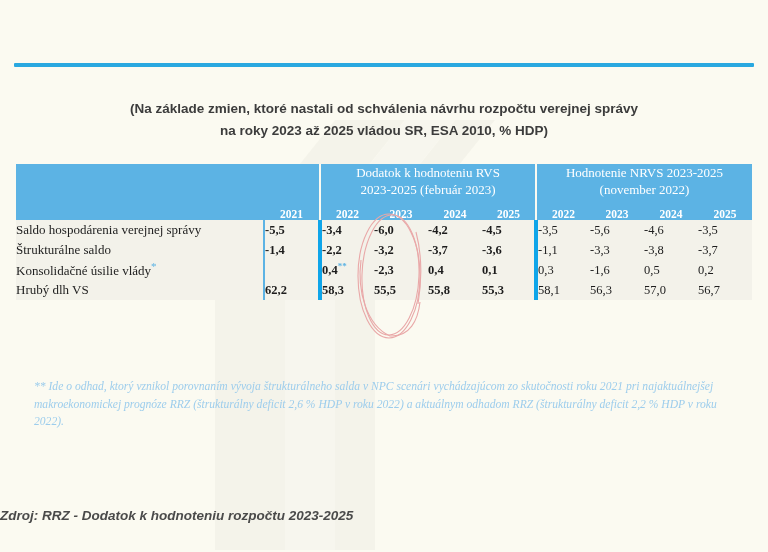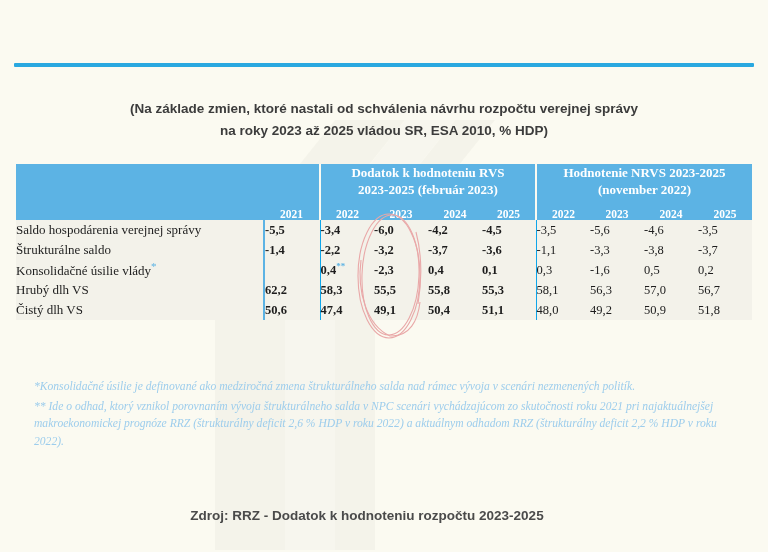--- a/index.html
+++ b/index.html
@@ -127,21 +127,21 @@
   .hdr-band { background: #5cb3e4; }
   .hdr-blank {
     background: #5cb3e4;
     border-right: 2px solid #fbfaf1;
   }
   .grp-title {
     background: #5cb3e4;
     color: #ffffff;
     font-family: "Liberation Serif", serif;
     font-size: 13px;
-    font-weight: bold;
+    font-weight: normal;
     text-align: center;
     line-height: 17px;
     padding: 5px 2px 2px 2px;
     border-left: 2px solid #fbfaf1;
   }
   .yr {
     background: #5cb3e4;
     color: #ffffff;
     font-family: "Liberation Serif", serif;
     font-size: 11.5px;
@@ -165,21 +165,21 @@
     text-align: left;
     padding-left: 5px;
     font-size: 13px;
     color: #1d1d1d;
     border-right: 2px solid #5cb3e4;
   }
   td.num {
     text-align: left;
     font-weight: bold;
   }
-  td.num.grpstart { border-left: 1px solid #0ea5e9; }
+  td.num.grpstart { border-left: 4px solid #0ea5e9; }
   td.num.light { font-weight: normal; }
   .star { color: #5cb3e4; font-size: 11px; vertical-align: super; }
   .dstar { color: #5cb3e4; font-size: 9px; vertical-align: super; }
 
   
   .ellipse-overlay {
     position: absolute;
     left: 352px;
     top: 210px;
     width: 76px;
@@ -199,24 +199,25 @@
     line-height: 17.5px;
     color: #9dcdec;
   }
   .footnotes p { margin: 0 0 2px 0; }
 
   .source {
     position: absolute;
     left: 0;
     top: 508px;
     width: 734px;
-    text-align: center;
+    text-align: left;
     font-size: 13.5px;
     font-weight: bold;
     color: #4a4a4a;
+    font-style: italic;
   }
 </style>
 </head>
 <body>
 
 <svg class="watermark" viewBox="0 0 320 430" xmlns="http://www.w3.org/2000/svg">
   <g fill="#f0efe5">
     <polygon points="40,430 40,150 160,0 230,0 110,150 110,430"></polygon>
     <polygon points="160,430 160,150 280,0 320,0 200,150 200,430"></polygon>
   </g>
@@ -319,43 +320,30 @@
           <td class="num">62,2</td>
           <td class="num grpstart">58,3</td>
           <td class="num">55,5</td>
           <td class="num">55,8</td>
           <td class="num">55,3</td>
           <td class="num light grpstart">58,1</td>
           <td class="num light">56,3</td>
           <td class="num light">57,0</td>
           <td class="num light">56,7</td>
         </tr>
-        <tr>
-          <td class="rowlabel">Čistý dlh VS</td>
-          <td class="num">50,6</td>
-          <td class="num grpstart">47,4</td>
-          <td class="num">49,1</td>
-          <td class="num">50,4</td>
-          <td class="num">51,1</td>
-          <td class="num light grpstart">48,0</td>
-          <td class="num light">49,2</td>
-          <td class="num light">50,9</td>
-          <td class="num light">51,8</td>
-        </tr>
       </tbody>
   </table>
 </div>
 
 <svg class="ellipse-overlay" viewBox="0 0 76 132" xmlns="http://www.w3.org/2000/svg">
   <g fill="none" stroke="#e9a8a8" stroke-width="1.1">
     <ellipse cx="37" cy="66" rx="31" ry="62"></ellipse>
     <ellipse cx="38.5" cy="65" rx="28.5" ry="60" transform="rotate(2 38.5 65)"></ellipse>
     <path d="M9 50 C5 80 14 115 38 126 C58 127 66 110 68 92"></path>
     <path d="M64 22 C70 45 70 70 66 94"></path>
   </g>
 </svg>
 
 <div class="footnotes">
-  <p>*Konsolidačné úsilie je definované ako medziročná zmena štrukturálneho salda nad rámec vývoja v scenári nezmenených politík.</p>
   <p>** Ide o odhad, ktorý vznikol porovnaním vývoja štrukturálneho salda v NPC scenári vychádzajúcom zo skutočnosti roku 2021 pri najaktuálnejšej makroekonomickej prognóze RRZ (štrukturálny deficit 2,6 % HDP v roku 2022) a aktuálnym odhadom RRZ (štrukturálny deficit 2,2 % HDP v roku 2022).</p>
 </div>
 
 <div class="source">Zdroj: RRZ - Dodatok k hodnoteniu rozpočtu 2023-2025</div>
 
 </body></html>

